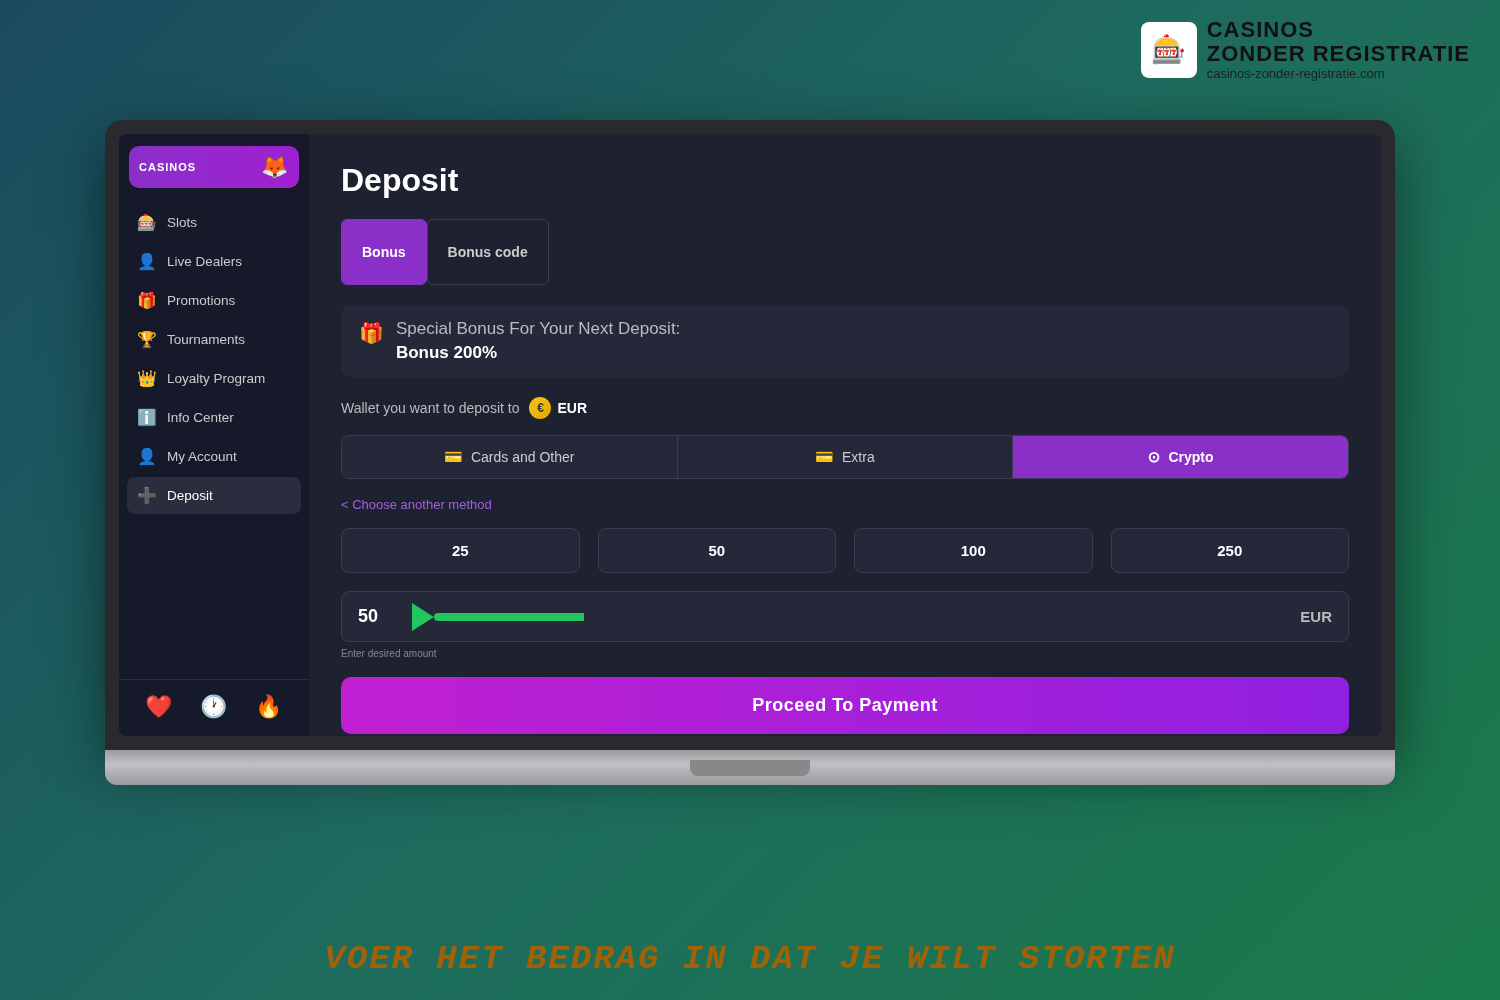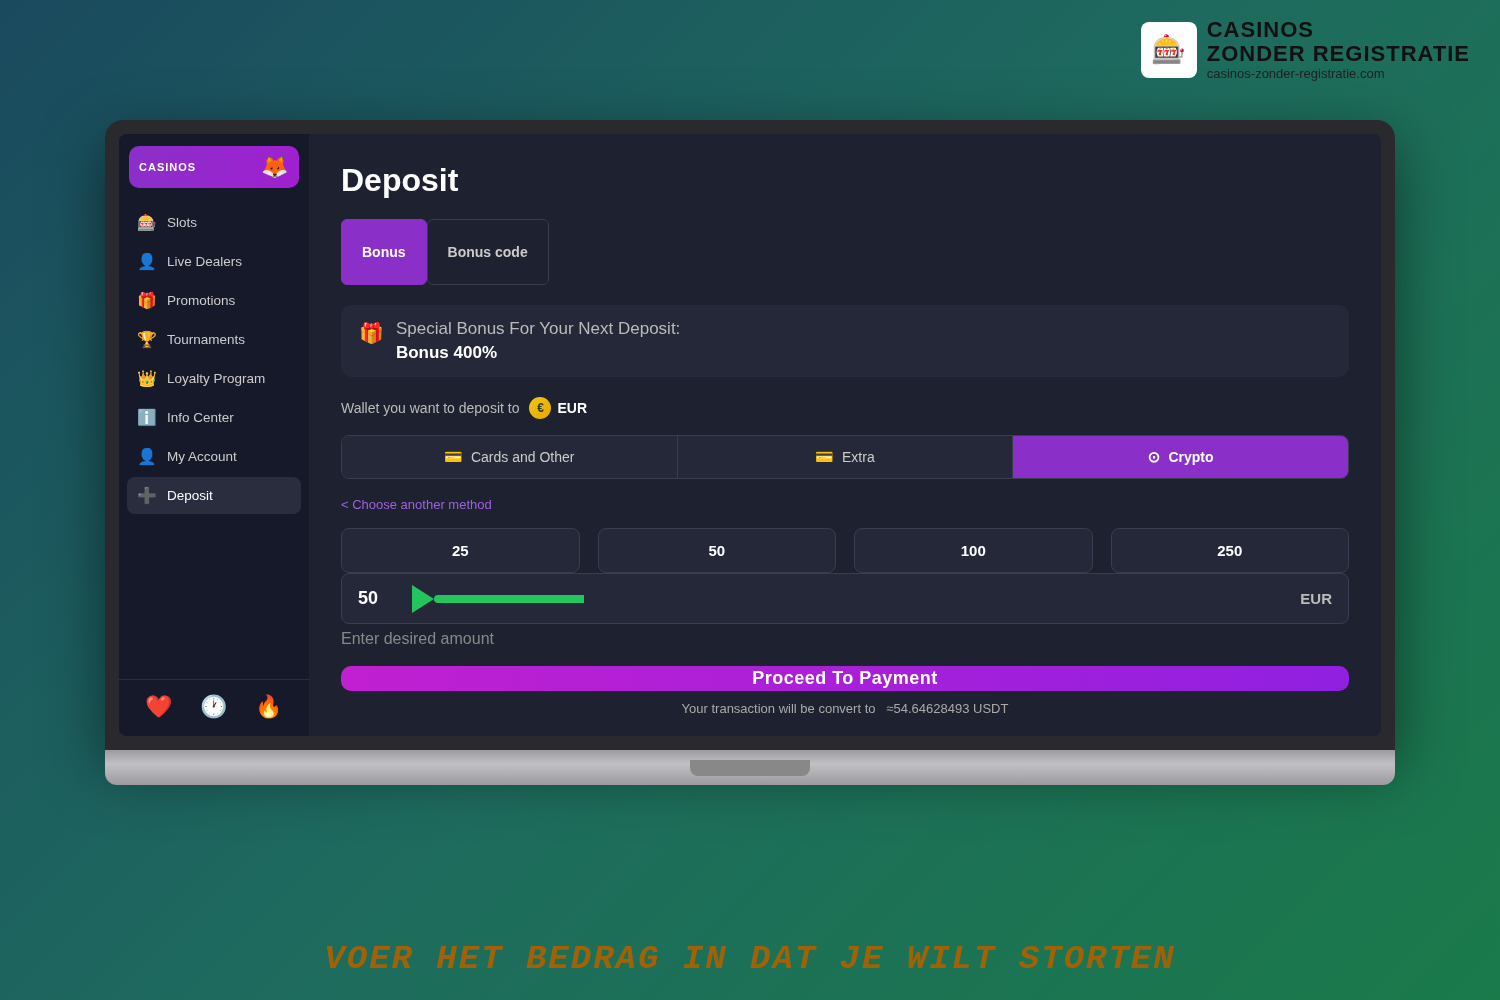--- a/index.html
+++ b/index.html
@@ -257,20 +257,21 @@
     .payment-method-icon { font-size: 15px; }
     .choose-method {
       font-size: 13px;
       color: #a060e0;
       cursor: pointer;
       margin-bottom: 16px;
     }
     .amount-buttons {
       display: flex;
       gap: 18px;
+      margin-bottom: 18px;
     }
     .amount-btn {
       flex: 1;
       padding: 13px;
       background: #252838;
       border: 1px solid #3a3d50;
       border-radius: 8px;
       color: #fff;
       font-size: 15px;
       font-weight: 600;
@@ -328,24 +329,24 @@
       border-radius: 4px 0 0 4px;
     }
     .arrow-head {
       width: 0;
       height: 0;
       border-top: 14px solid transparent;
       border-bottom: 14px solid transparent;
       border-right: 22px solid #22c55e;
       transform: scaleX(-1);
     }
-    .enter-hint { font-size: 16px; color: #888; margin-bottom: 18px; }
+    .enter-hint { font-size: 10px; color: #888; margin-bottom: 18px; }
     .proceed-btn {
       width: 100%;
-      padding: 2px;
+      padding: 18px;
       background: linear-gradient(90deg, #c020d0, #9020e0);
       border: none;
       border-radius: 10px;
       color: #fff;
       font-size: 18px;
       font-weight: 700;
       cursor: pointer;
       margin-bottom: 10px;
       letter-spacing: 0.5px;
     }
@@ -445,21 +446,21 @@
         <div class="tabs">
           <div class="tab active">Bonus</div>
           <div class="tab">Bonus code</div>
         </div>
 
         
         <div class="bonus-banner">
           <span class="bonus-icon">🎁</span>
           <div>
             <div class="bonus-text-small">Special Bonus For Your Next Deposit:</div>
-            <div class="bonus-text-big">Bonus 400%</div>
+            <div class="bonus-text-big">Bonus 200%</div>
           </div>
         </div>
 
         
         <div class="wallet-row">
           <span>Wallet you want to deposit to</span>
           <div class="wallet-currency">
             <div class="currency-icon">€</div>
             <span>EUR</span>
           </div>

